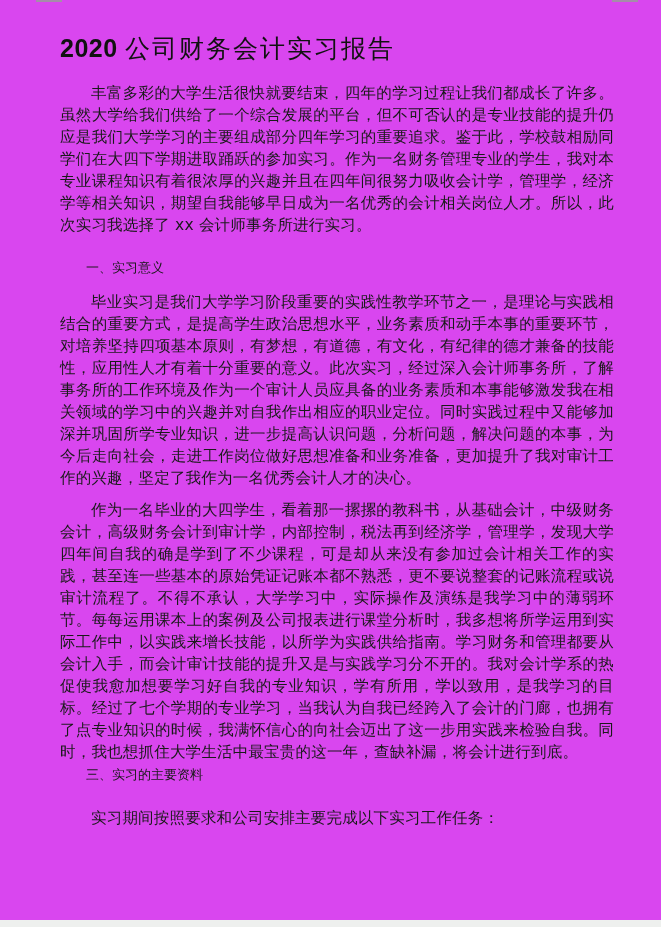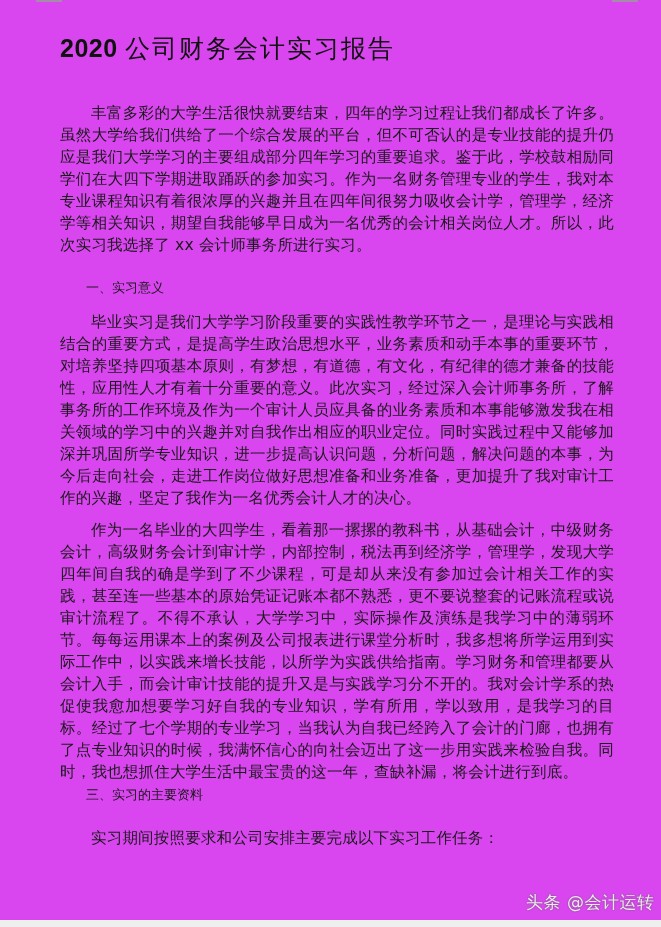--- a/index.html
+++ b/index.html
@@ -60,21 +60,21 @@
       text-align: justify;
       text-indent: 2em;
       letter-spacing: 0.2px;
     }
     .heading {
       font-size: 13px;
       line-height: 22px;
       margin: 0;
       padding-left: 2em;
     }
-    .p-intro { margin-top: 36px; }
+    .p-intro { margin-top: 16px; }
     .h1 { margin-top: 21px; }
     .p-h1 { margin-top: 12px; }
     .h2 { margin-top: 21px; }
     .p-h2 { margin-top: 11px; font-family: Liberation Mono, monospace; }
     .h3 { }
     .p-tasks { margin-top: 21px; }
     .bottom-strip {
       position: absolute;
       left: 0;
       top: 920px;
@@ -109,16 +109,15 @@
     <p class="heading h1">一、实习意义</p>
     <p class="para p-h1">毕业实习是我们大学学习阶段重要的实践性教学环节之一，是理论与实践相结合的重要方式，是提高学生政治思想水平，业务素质和动手本事的重要环节，对培养坚持四项基本原则，有梦想，有道德，有文化，有纪律的德才兼备的技能性，应用性人才有着十分重要的意义。此次实习，经过深入会计师事务所，了解事务所的工作环境及作为一个审计人员应具备的业务素质和本事能够激发我在相关领域的学习中的兴趣并对自我作出相应的职业定位。同时实践过程中又能够加深并巩固所学专业知识，进一步提高认识问题，分析问题，解决问题的本事，为今后走向社会，走进工作岗位做好思想准备和业务准备，更加提升了我对审计工作的兴趣，坚定了我作为一名优秀会计人才的决心。</p>
 
     <p class="para p-h2">作为一名毕业的大四学生，看着那一摞摞的教科书，从基础会计，中级财务会计，高级财务会计到审计学，内部控制，税法再到经济学，管理学，发现大学四年间自我的确是学到了不少课程，可是却从来没有参加过会计相关工作的实践，甚至连一些基本的原始凭证记账本都不熟悉，更不要说整套的记账流程或说审计流程了。不得不承认，大学学习中，实际操作及演练是我学习中的薄弱环节。每每运用课本上的案例及公司报表进行课堂分析时，我多想将所学运用到实际工作中，以实践来增长技能，以所学为实践供给指南。学习财务和管理都要从会计入手，而会计审计技能的提升又是与实践学习分不开的。我对会计学系的热促使我愈加想要学习好自我的专业知识，学有所用，学以致用，是我学习的目标。经过了七个学期的专业学习，当我认为自我已经跨入了会计的门廊，也拥有了点专业知识的时候，我满怀信心的向社会迈出了这一步用实践来检验自我。同时，我也想抓住大学生活中最宝贵的这一年，查缺补漏，将会计进行到底。</p>
 
     <p class="heading h3">三、实习的主要资料</p>
     <p class="para p-tasks">实习期间按照要求和公司安排主要完成以下实习工作任务：</p>
 
   </div>
 
-  <div class="watermark">头条 @会计运转</div>
 </div>
 
 <div class="bottom-strip"></div>
 
 </body></html>

